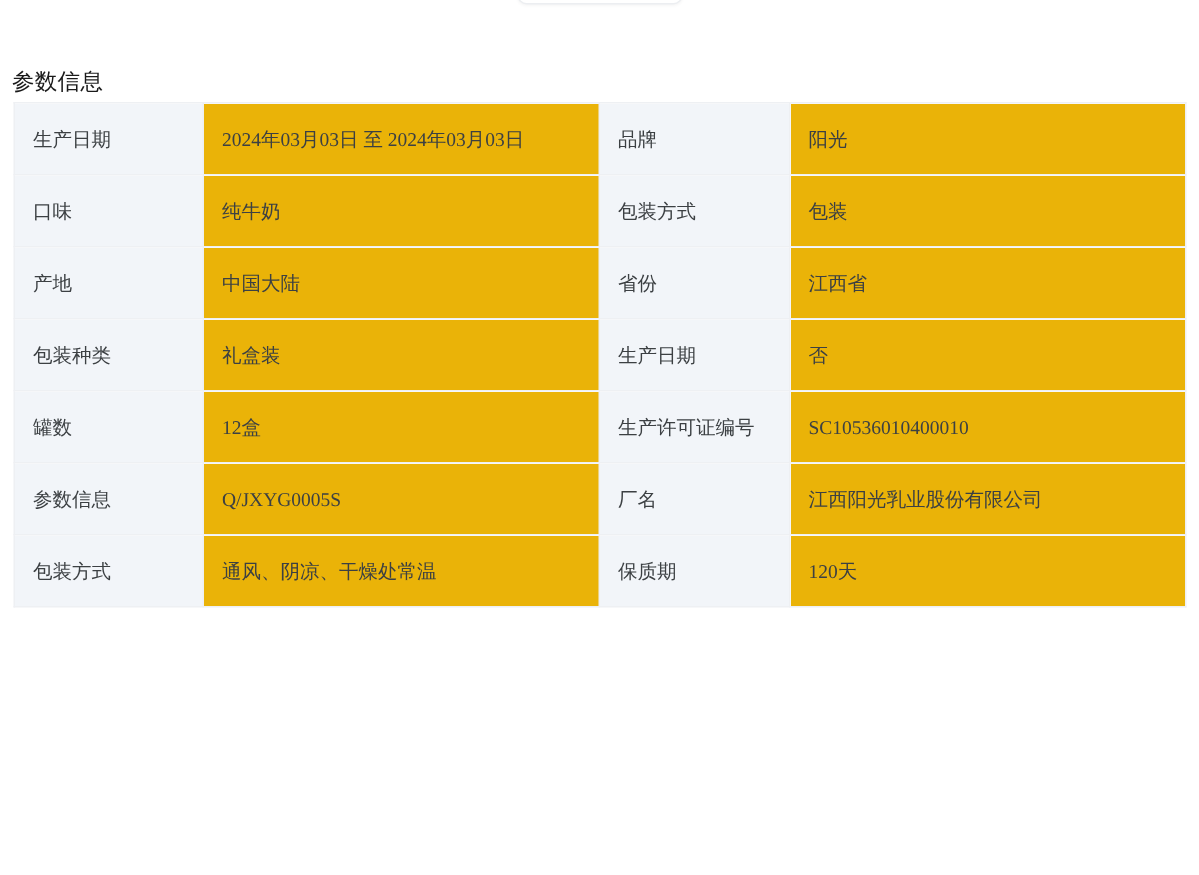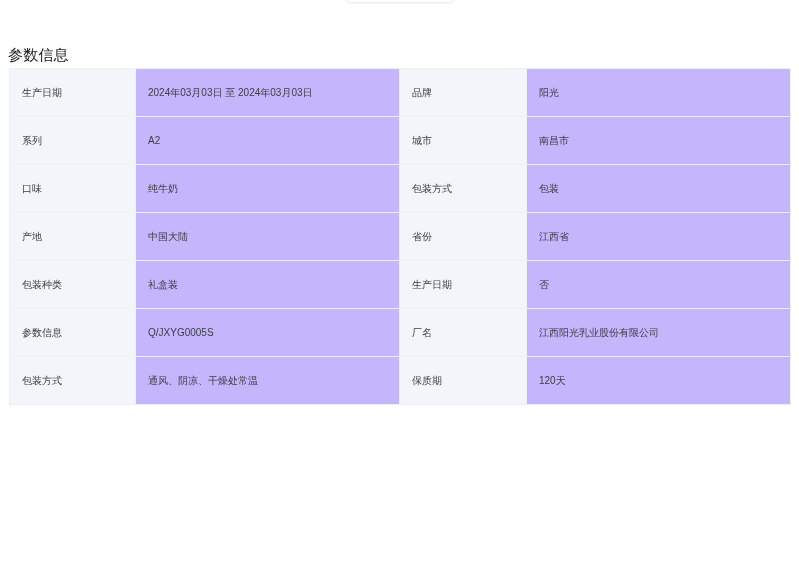--- a/index.html
+++ b/index.html
@@ -54,38 +54,39 @@
     background: #ffffff;
     border: 1px solid #eef0f3;
     border-radius: 2px;
   }
 
   #param-table tr { height: 48px; }
 
   #param-table td {
     border: 1px solid #eef0f3;
     padding: 6px 0 6px 12px;
-    font-size: 10px;
+    font-size: 13px;
     color: #3c4043;
     vertical-align: middle;
     line-height: 15px;
     overflow: hidden;
   }
 
   td.label-cell {
     background: #f2f5f9;
     color: #42464d;
     width: 126px;
   }
 
   td.value-cell {
-    background: #c4b5fd;
+    background: #eab308;
     color: #2f3337;
     width: 264px;
     padding-left: 14px;
+    font-family: Liberation Serif, serif;
   }
 
   td.label-cell.right { width: 127px; }
   td.value-cell.right { width: 264px; }
 
   .wrap { white-space: pre-line; }
 </style>
 </head>
 <body>
 
@@ -98,26 +99,20 @@
   <table id="param-table">
     <tbody>
 
       <tr>
         <td class="label-cell">生产日期</td>
         <td class="value-cell">2024年03月03日 至 2024年03月03日</td>
         <td class="label-cell right">品牌</td>
         <td class="value-cell right">阳光</td>
       </tr>
 
-      <tr>
-        <td class="label-cell">系列</td>
-        <td class="value-cell">A2</td>
-        <td class="label-cell right">城市</td>
-        <td class="value-cell right">南昌市</td>
-      </tr>
 
 
       <tr>
         <td class="label-cell">口味</td>
         <td class="value-cell">纯牛奶</td>
         <td class="label-cell right">包装方式</td>
         <td class="value-cell right">包装</td>
       </tr>
 
       <tr>
@@ -127,20 +122,26 @@
         <td class="value-cell right">江西省</td>
       </tr>
 
       <tr>
         <td class="label-cell">包装种类</td>
         <td class="value-cell">礼盒装</td>
         <td class="label-cell right">生产日期</td>
         <td class="value-cell right">否</td>
       </tr>
 
+      <tr>
+        <td class="label-cell">罐数</td>
+        <td class="value-cell">12盒</td>
+        <td class="label-cell right">生产许可证编号</td>
+        <td class="value-cell right">SC10536010400010</td>
+      </tr>
 
       <tr>
         <td class="label-cell">参数信息</td>
         <td class="value-cell">Q/JXYG0005S</td>
         <td class="label-cell right">厂名</td>
         <td class="value-cell right">江西阳光乳业股份有限公司</td>
       </tr>
 
 
       <tr>

